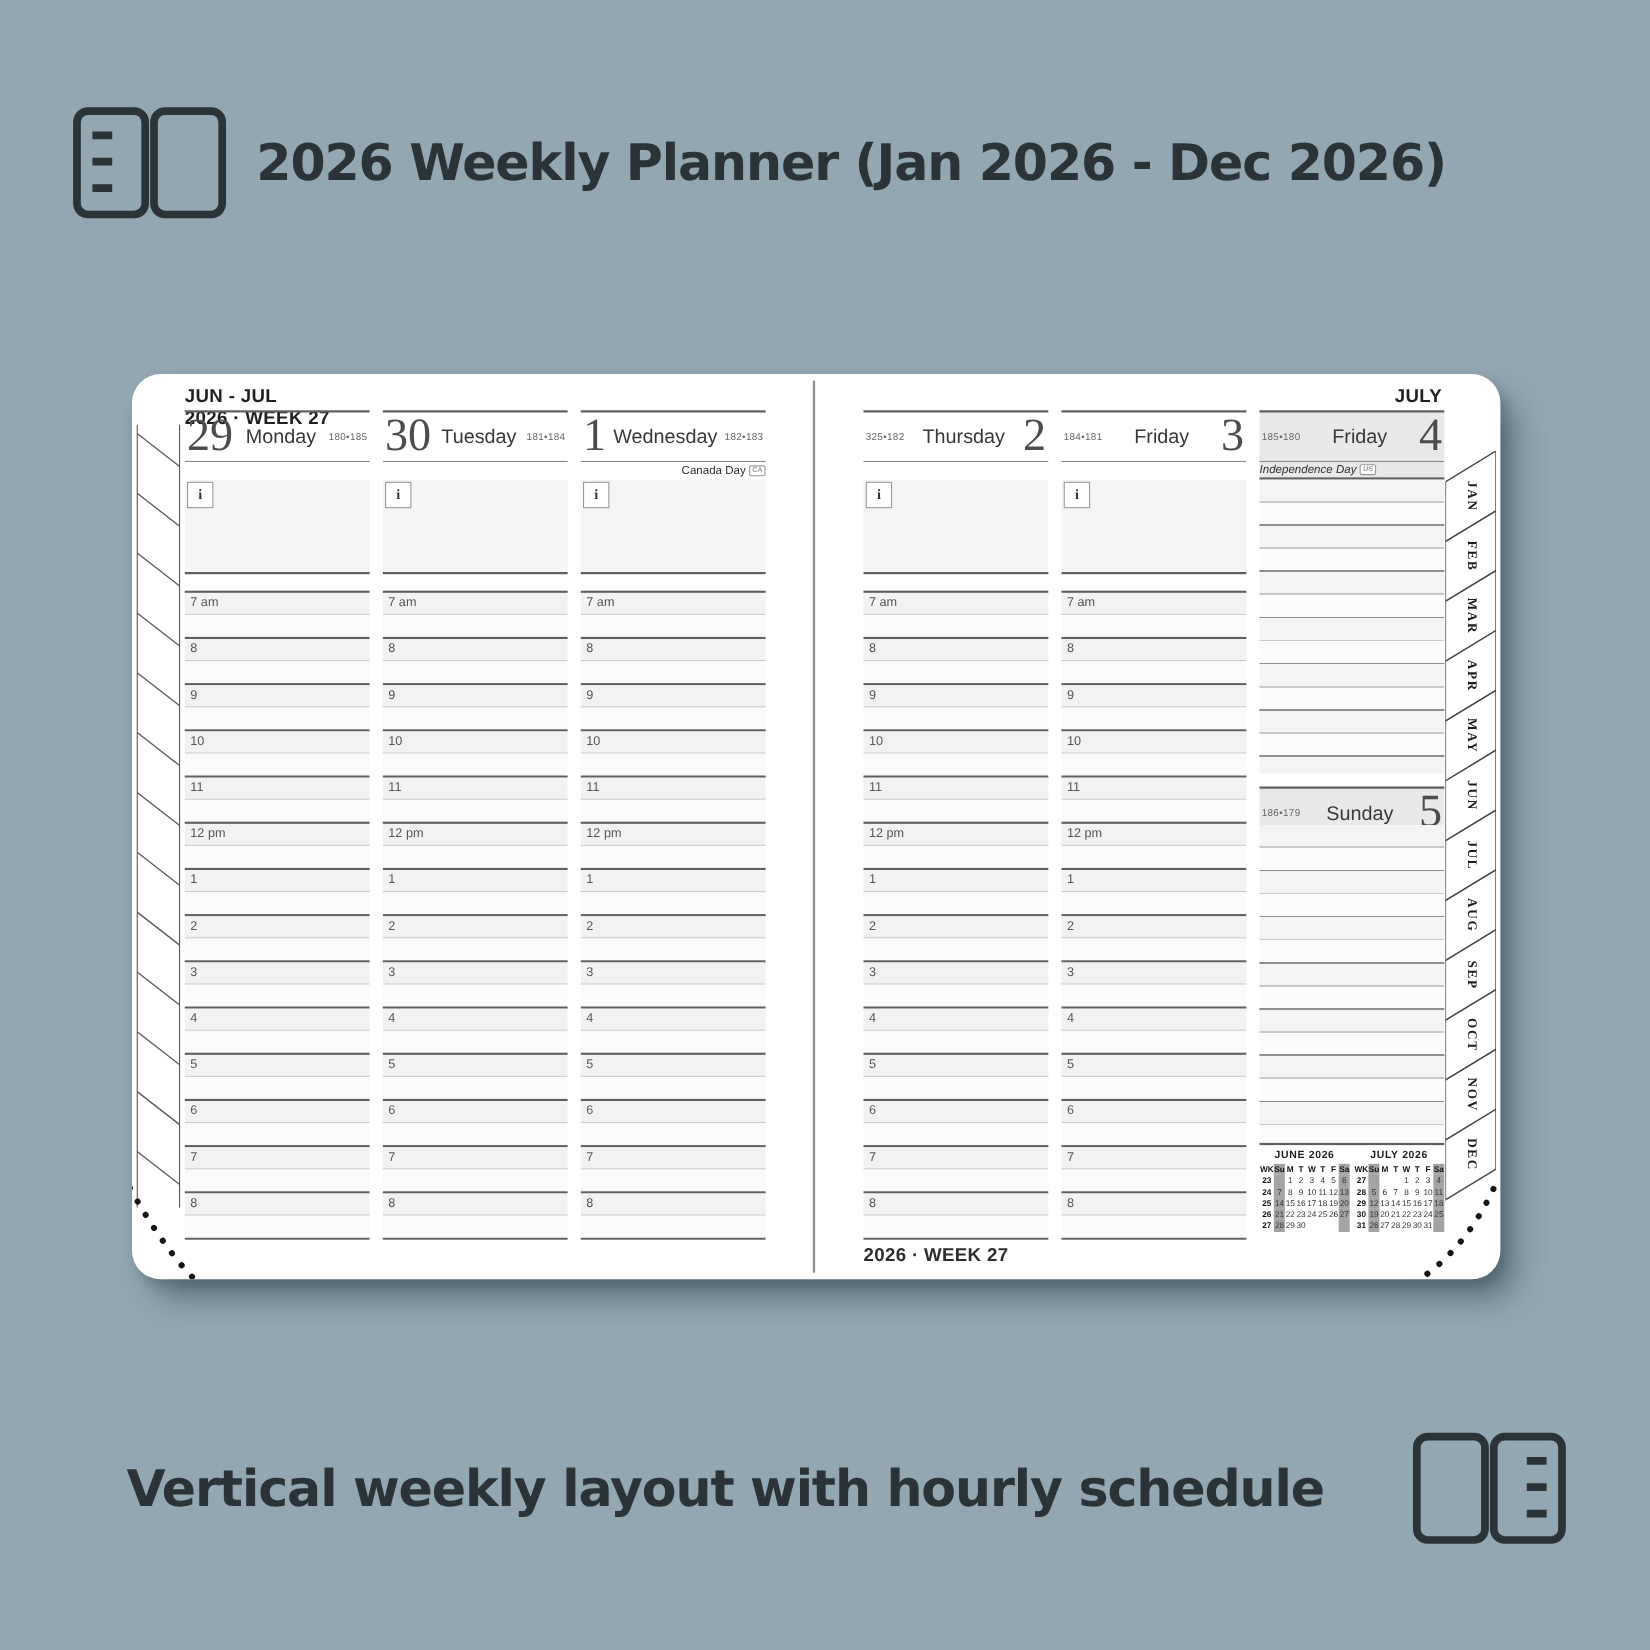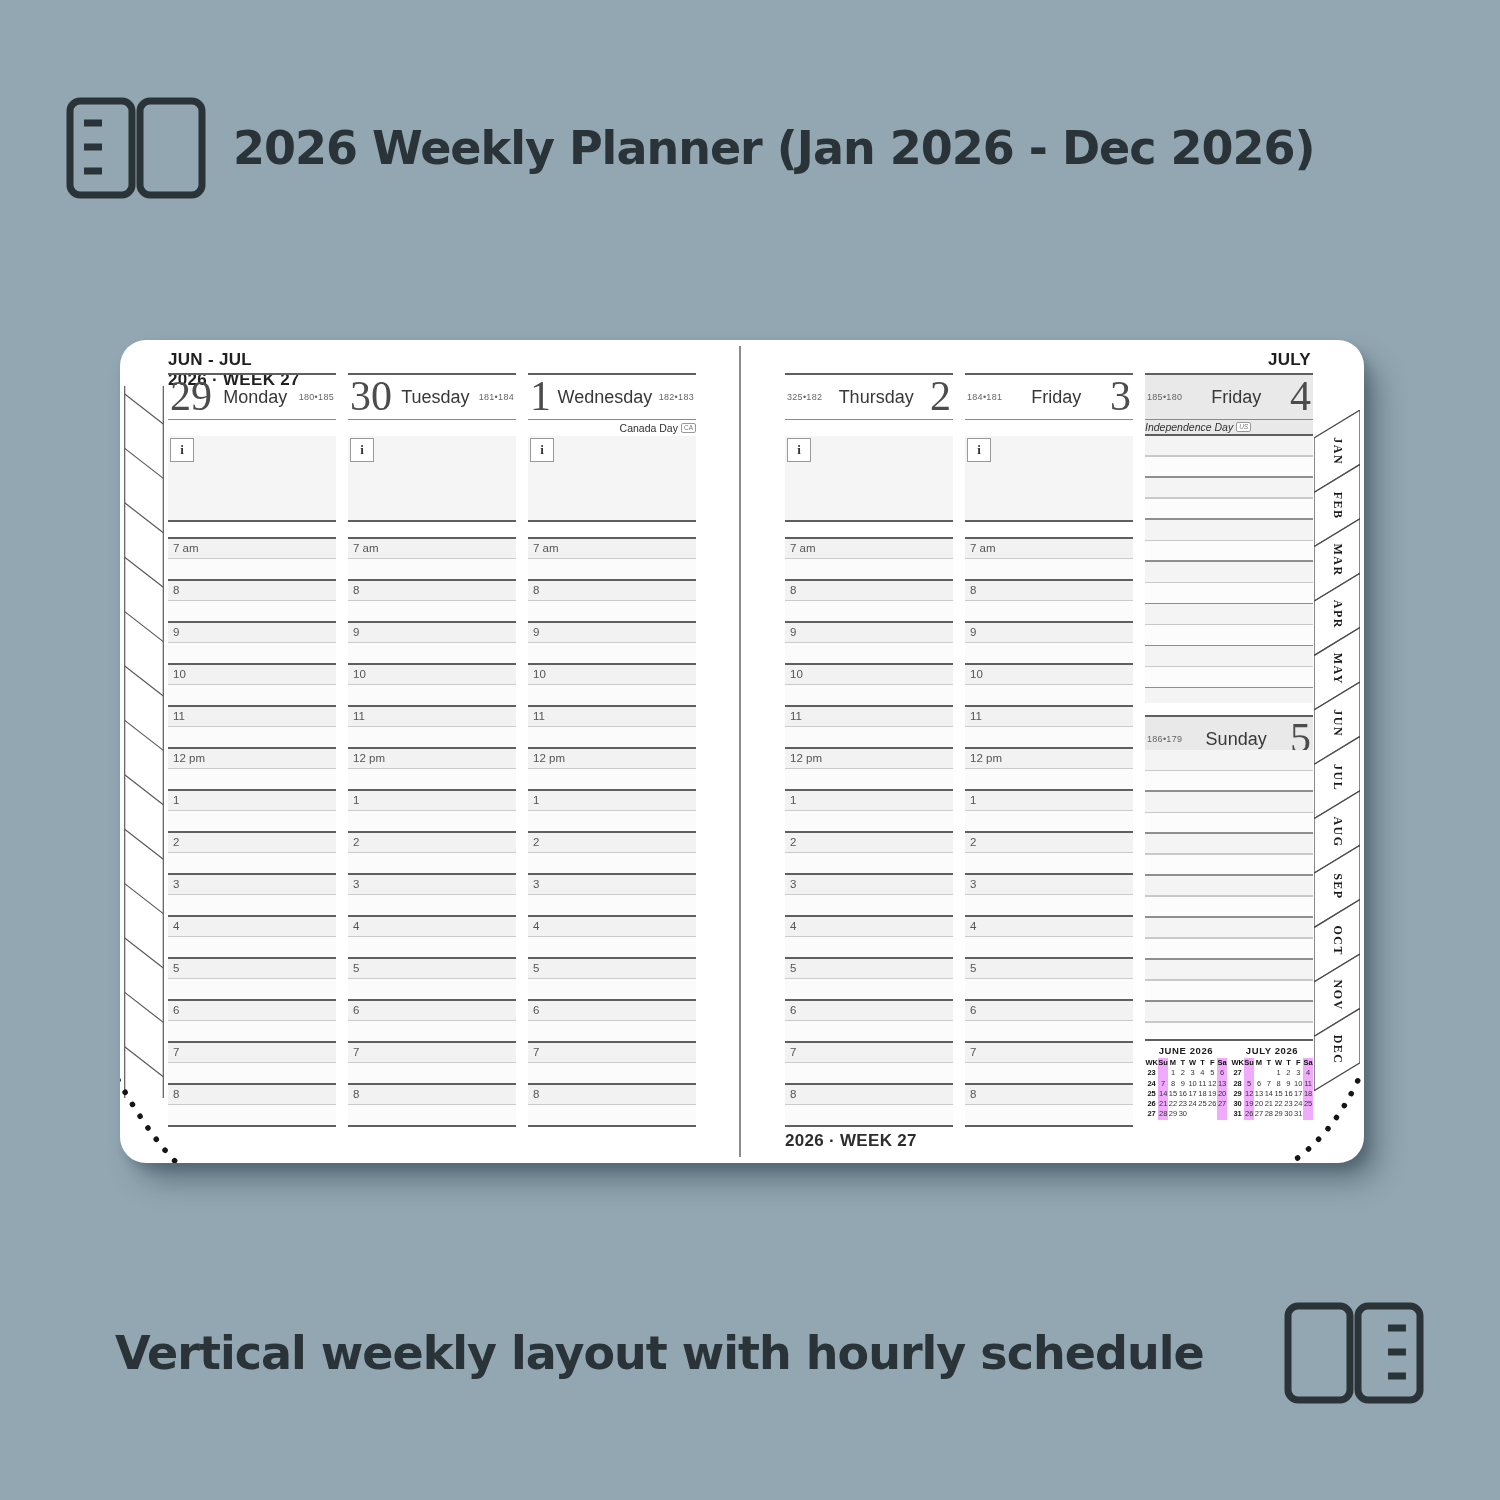--- a/index.html
+++ b/index.html
@@ -71,21 +71,21 @@
 
   
   .minis{position:absolute;left:0;right:0;top:699px;height:86px;border-top:2px solid var(--grid-dark);
     display:flex;gap:4px;padding-top:4px;box-sizing:border-box;background:#fff;}
   .mini{flex:1;}
   .mini-title{text-align:center;font-size:9.5px;font-weight:bold;color:#1d1d1d;letter-spacing:.6px;height:13px;}
   .mini-grid{display:grid;grid-template-columns:1.35fr repeat(7,1fr);}
   .mini-cell{font-size:7.5px;line-height:10.3px;text-align:center;color:#333;}
   .mini-cell.hdr{font-weight:bold;color:#111;}
   .mini-cell.wk{font-weight:bold;color:#111;}
-  .mini-cell.wend{background:#f0abfc;}
+  .mini-cell.wend{background:#a3a3a3;}
 
   
   #tabs{position:absolute;left:1194px;top:70px;}
   .tab-shape{fill:#fff;stroke:#4a4a4a;stroke-width:1.3;}
   .tab-text{text-anchor:middle;dominant-baseline:middle;font-family:var(--font-serif);font-weight:bold;font-size:12px;letter-spacing:1.5px;fill:#1b1b1b;}
   #cuts{position:absolute;left:4px;top:46px;}
   #cuts line{stroke:#5a5a5a;stroke-width:1.2;}
   #arcs{position:absolute;left:0;top:0;pointer-events:none;}
   #arcs path{stroke:#151515;stroke-width:5.5;fill:none;stroke-linecap:round;stroke-dasharray:0.1 14;}
 </style>

